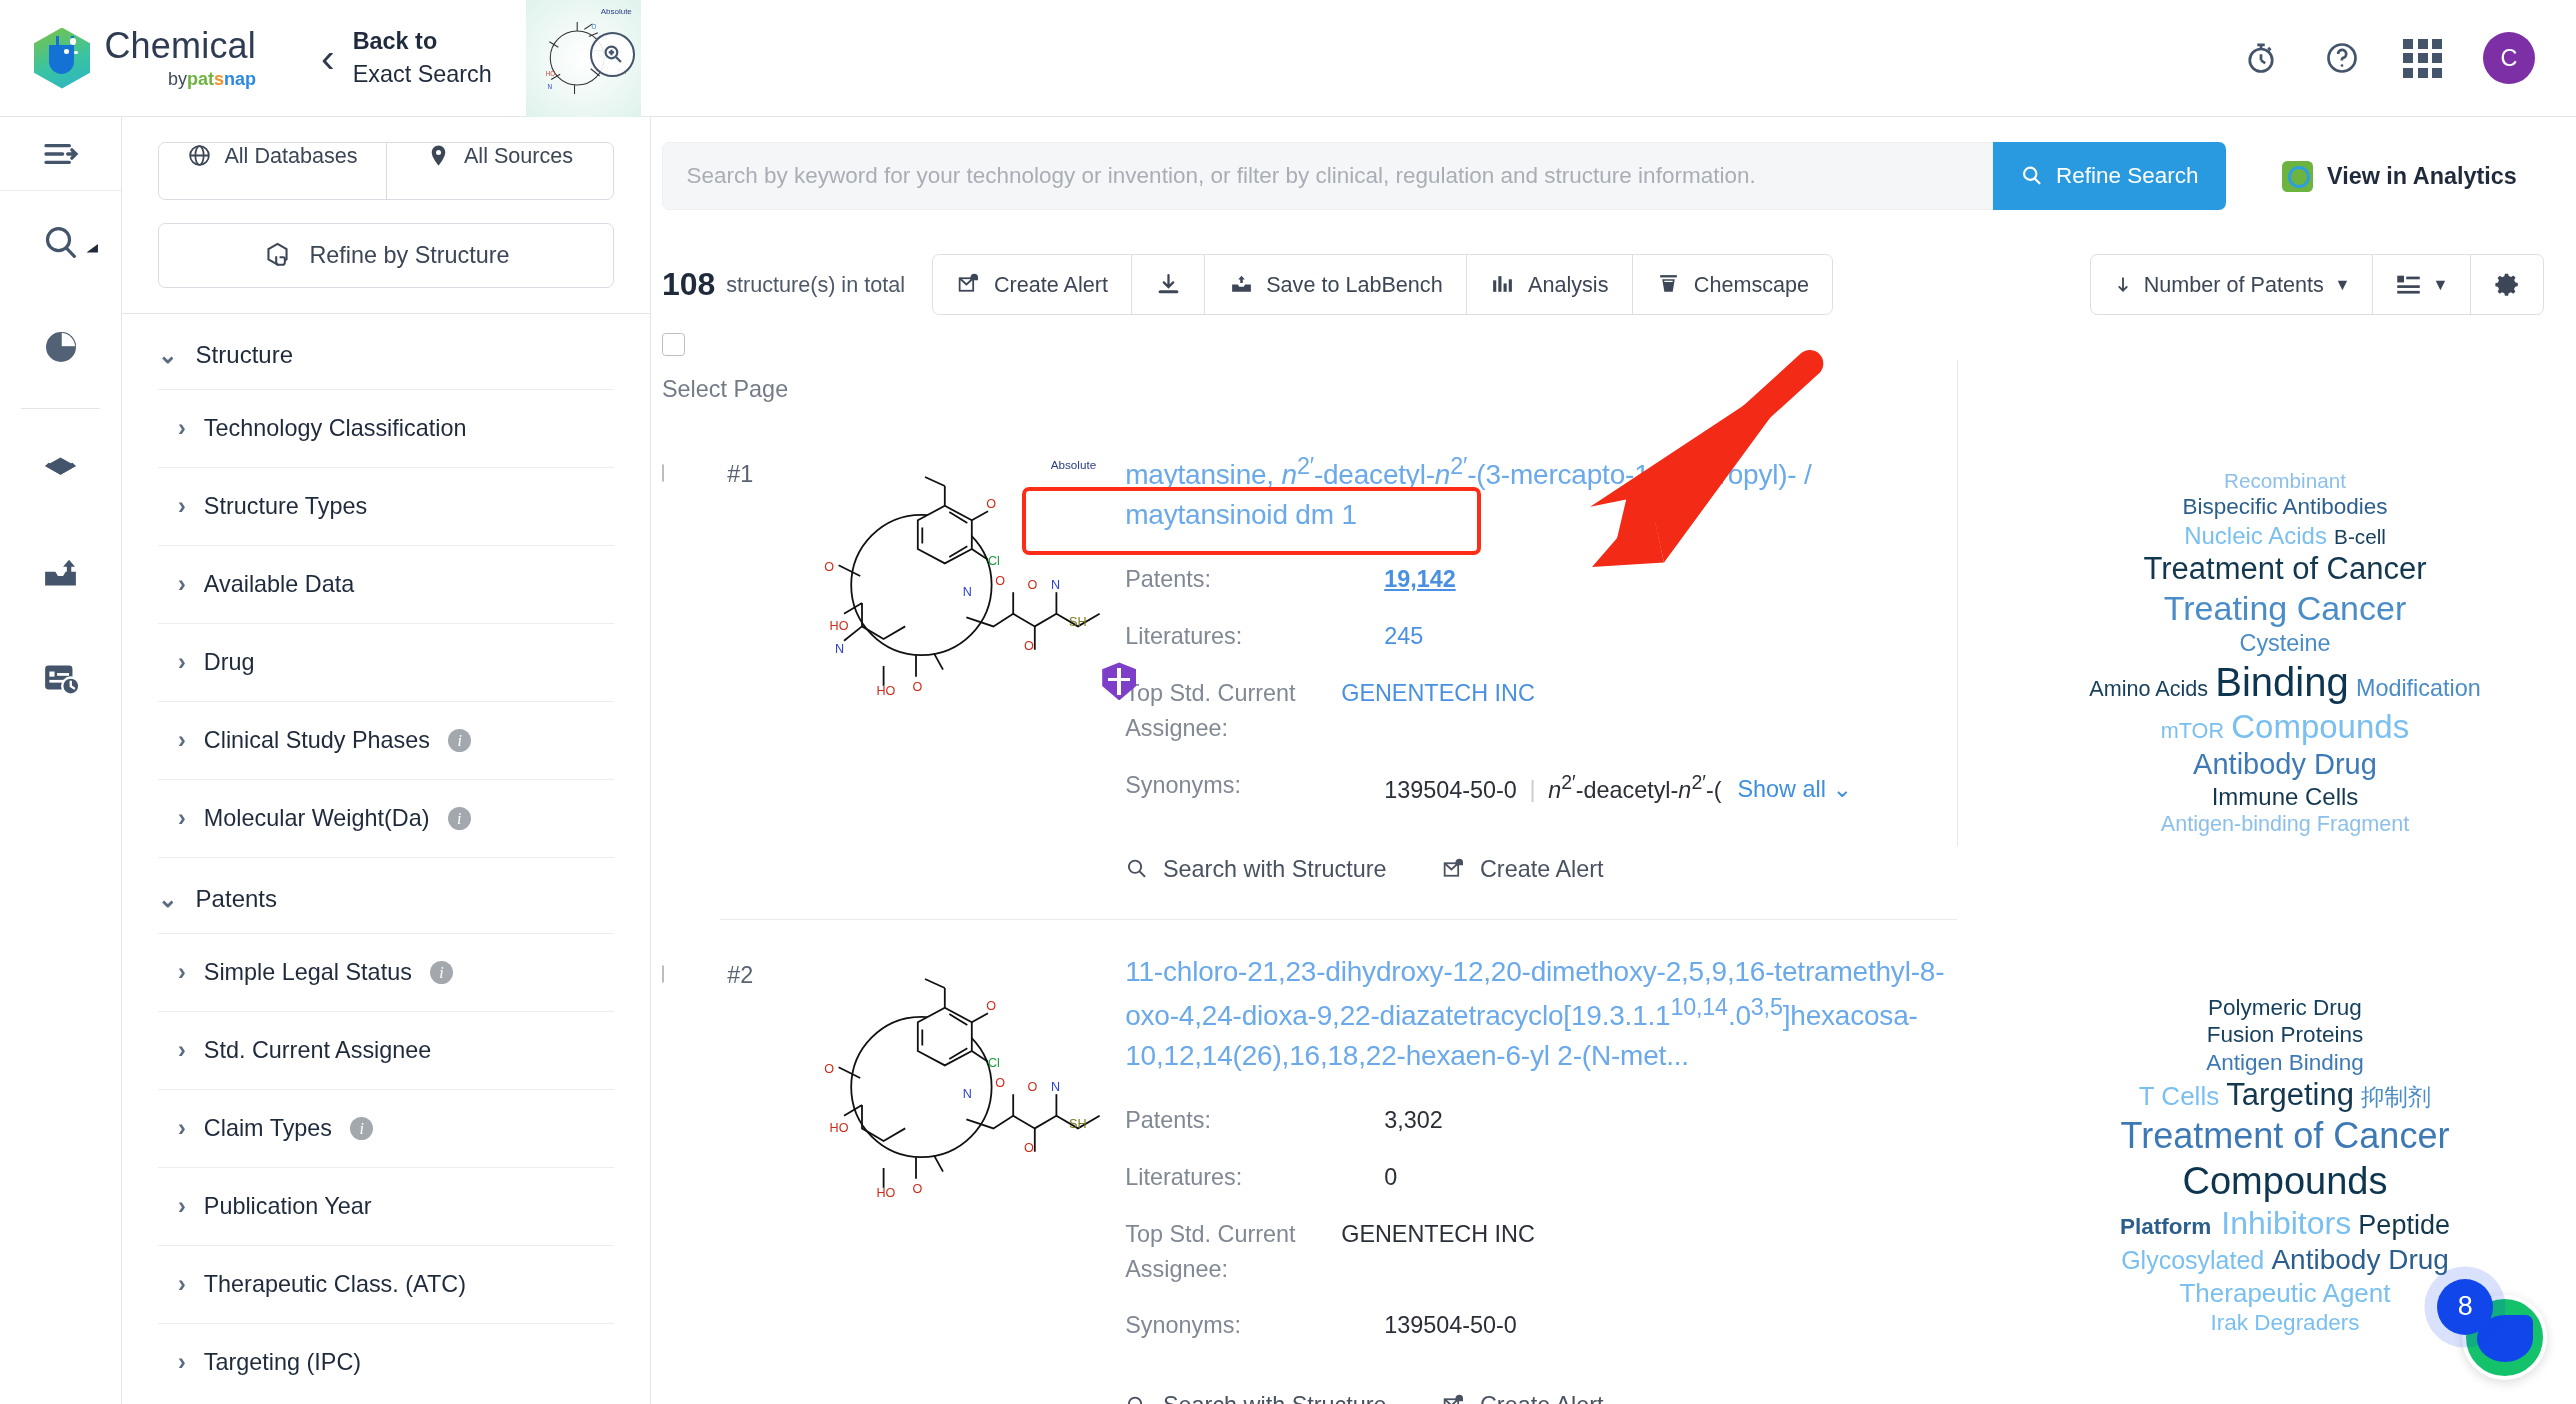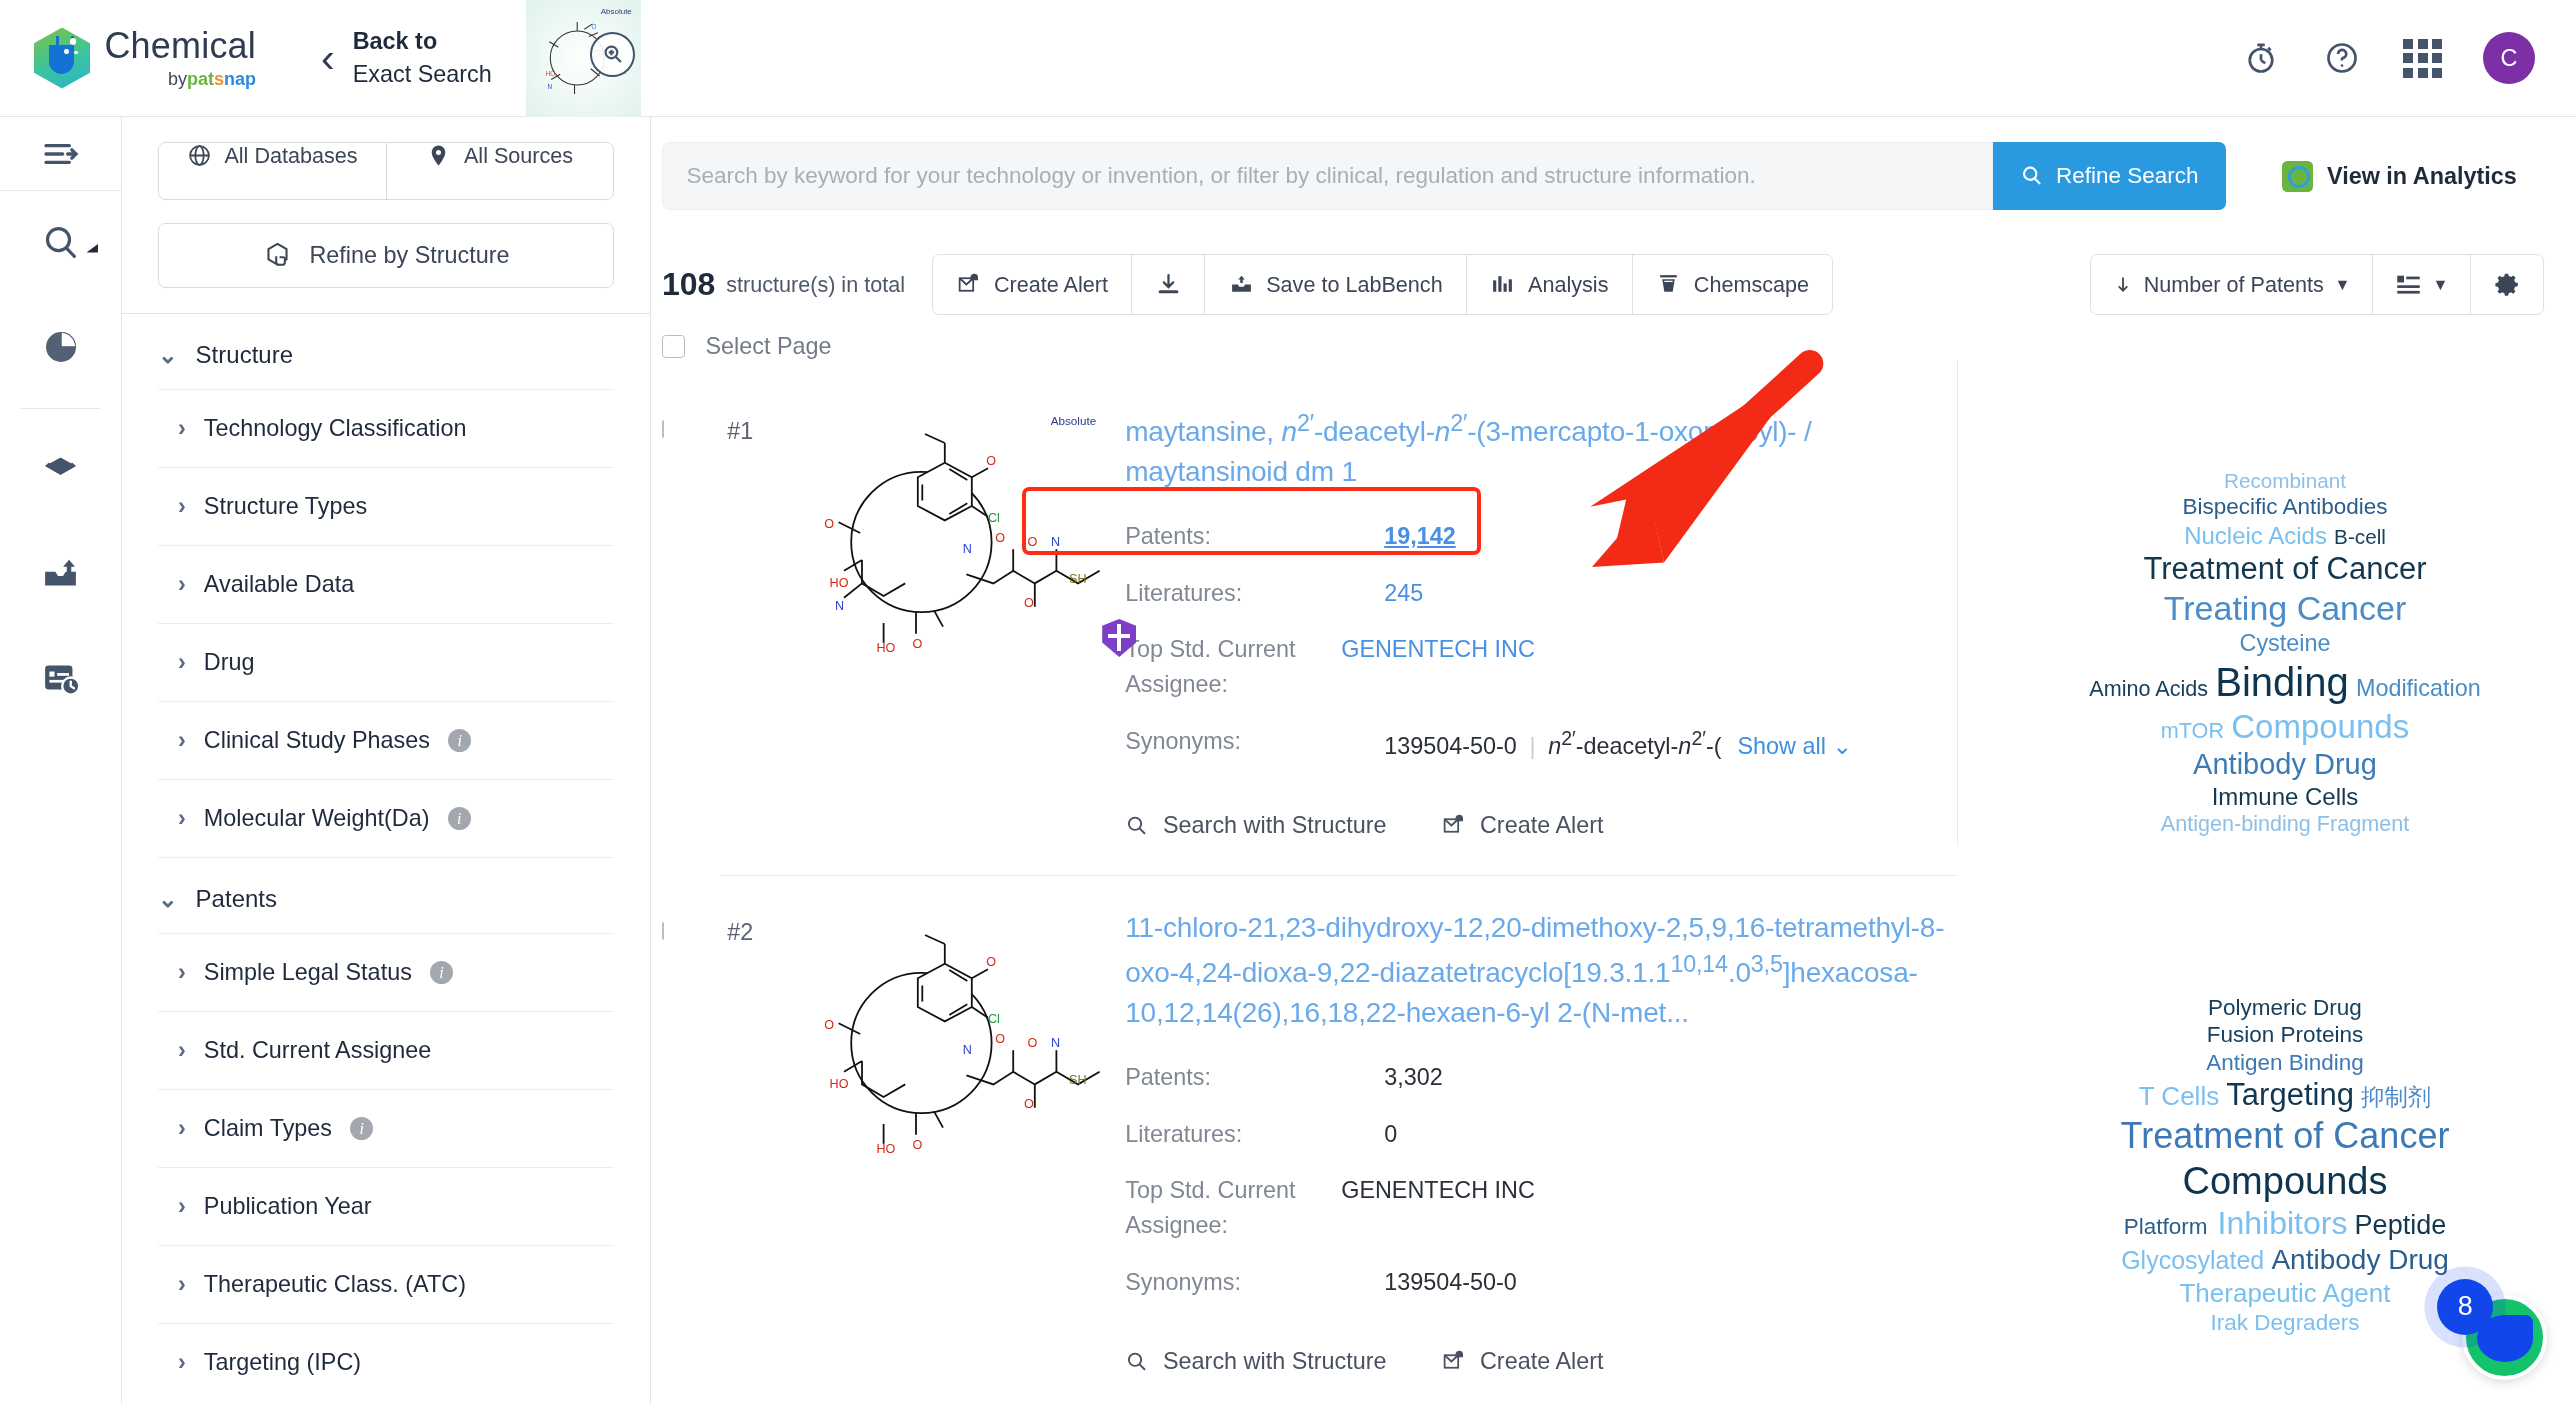--- a/index.html
+++ b/index.html
@@ -166,21 +166,21 @@
   .btngroup > div + div { border-left:0.9px solid #dcdfe4; }
   .toolbar-right { position:absolute; top: 254px; right: 32px; display:flex; align-items:center;}
   .sortgroup {
     display:flex; border:0.9px solid #dcdfe4; border-radius:7.2px; height:61px; overflow:hidden;
   }
   .sortgroup > div { display:flex;align-items:center;gap:10.8px;padding:0 21.6px;font-size:21.6px;color:#3c4656;cursor:pointer;}
   .sortgroup > div + div { border-left:0.9px solid #dcdfe4; }
 
   
   .results { position:absolute; top: 333px; left: 662px; width: 1295px; }
-  .selectpage { display:flex; align-items:center; gap:20px; padding-bottom: 31px; }
+  .selectpage { display:flex; gap:20px; padding-bottom: 31px; flex-direction: column; }
   .cbox {
     width: 23.4px; height:23.4px; border:1.8px solid #b9bec6; border-radius:3.6px; background:#fff; cursor:pointer; flex:none;
   }
   .selectpage span { font-size: 23.4px; color:#737b87; }
 
   .result-card { display:flex; padding-top: 16px; position:relative; }
   .res-cb { width: 58px; padding-top: 14.4px; }
   .res-idx { font-size: 23.4px; color:#5a6373; margin-left: 7.2px; padding-top:10.8px; width: 81px;}
   .res-struct { width: 297px; height: 270px; position:relative; flex:none; }
   .res-struct .abs { position:absolute; right: 9px; top: 7.2px; font-size:11.7px; color:#2b3d88; }
@@ -746,21 +746,21 @@
     <span class="line"><span class="w" style="font-size: 24px; color: rgb(18, 55, 79); font-weight: 400; margin-right: 0px;">Immune Cells</span></span>
     <span class="line"><span class="w" style="font-size: 21.6px; color: rgb(140, 192, 234); font-weight: 400; margin-right: 0px;">Antigen-binding Fragment</span></span>
   </div>
 <div class="cloud" id="cloud-1" style="left: 2015px; top: 994px; width: 540px;">
     <span class="line"><span class="w" style="font-size: 22.5px; color: rgb(23, 64, 94); font-weight: 400; margin-right: 0px;">Polymeric Drug</span></span>
     <span class="line"><span class="w" style="font-size: 22.5px; color: rgb(23, 64, 94); font-weight: 400; margin-right: 0px;">Fusion Proteins</span></span>
     <span class="line"><span class="w" style="font-size: 22.5px; color: rgb(61, 121, 181); font-weight: 400; margin-right: 0px;">Antigen Binding</span></span>
     <span class="line"><span class="w" style="font-size: 26px; color: rgb(121, 191, 240); font-weight: 400; margin-right: 7.2px;">T Cells</span><span class="w" style="font-size: 31px; color: rgb(18, 55, 79); font-weight: 400; margin-right: 7.2px;">Targeting</span><span class="w" style="font-size: 23.4px; color: rgb(74, 140, 199); font-weight: 400; margin-right: 0px;">抑制剂</span></span>
     <span class="line"><span class="w" style="font-size: 36px; color: rgb(61, 121, 181); font-weight: 400; margin-right: 0px;">Treatment of Cancer</span></span>
     <span class="line"><span class="w" style="font-size: 38px; color: rgb(14, 53, 80); font-weight: 400; margin-right: 0px;">Compounds</span></span>
-    <span class="line"><span class="w" style="font-size: 22.5px; color: rgb(43, 94, 140); font-weight: 400; margin-right: 10px;">Platform</span><span class="w" style="font-size: 32px; color: rgb(121, 191, 240); font-weight: 400; margin-right: 7.2px;">Inhibitors</span><span class="w" style="font-size: 27px; color: rgb(18, 55, 79); font-weight: 400; margin-right: 0px;">Peptide</span></span>
+    <span class="line"><span class="w" style="font-size: 22.5px; color: rgb(43, 94, 140); font-weight: 700; margin-right: 10px;">Platform</span><span class="w" style="font-size: 32px; color: rgb(121, 191, 240); font-weight: 400; margin-right: 7.2px;">Inhibitors</span><span class="w" style="font-size: 27px; color: rgb(18, 55, 79); font-weight: 400; margin-right: 0px;">Peptide</span></span>
     <span class="line"><span class="w" style="font-size: 25px; color: rgb(121, 191, 240); font-weight: 400; margin-right: 7.2px;">Glycosylated</span><span class="w" style="font-size: 28px; color: rgb(43, 94, 140); font-weight: 400; margin-right: 0px;">Antibody Drug</span></span>
     <span class="line"><span class="w" style="font-size: 26px; color: rgb(121, 191, 240); font-weight: 400; margin-right: 0px;">Therapeutic Agent</span></span>
     <span class="line"><span class="w" style="font-size: 22.5px; color: rgb(121, 191, 240); font-weight: 400; margin-right: 0px;">Irak Degraders</span></span>
   </div>
 
 <div class="hl-box"></div>
 <svg class="arrow" width="378" height="288" viewBox="0 0 420 320">
   <path d="M395 20 L230 245 L220 200 L175 230 L188 175 L148 183 Z" fill="#f32b16"></path>
   <path d="M392 24 L200 198" stroke="#f32b16" stroke-width="30" stroke-linecap="round"></path>
   <path d="M150 250 L215 175 L230 245 Z" fill="#f32b16"></path>

